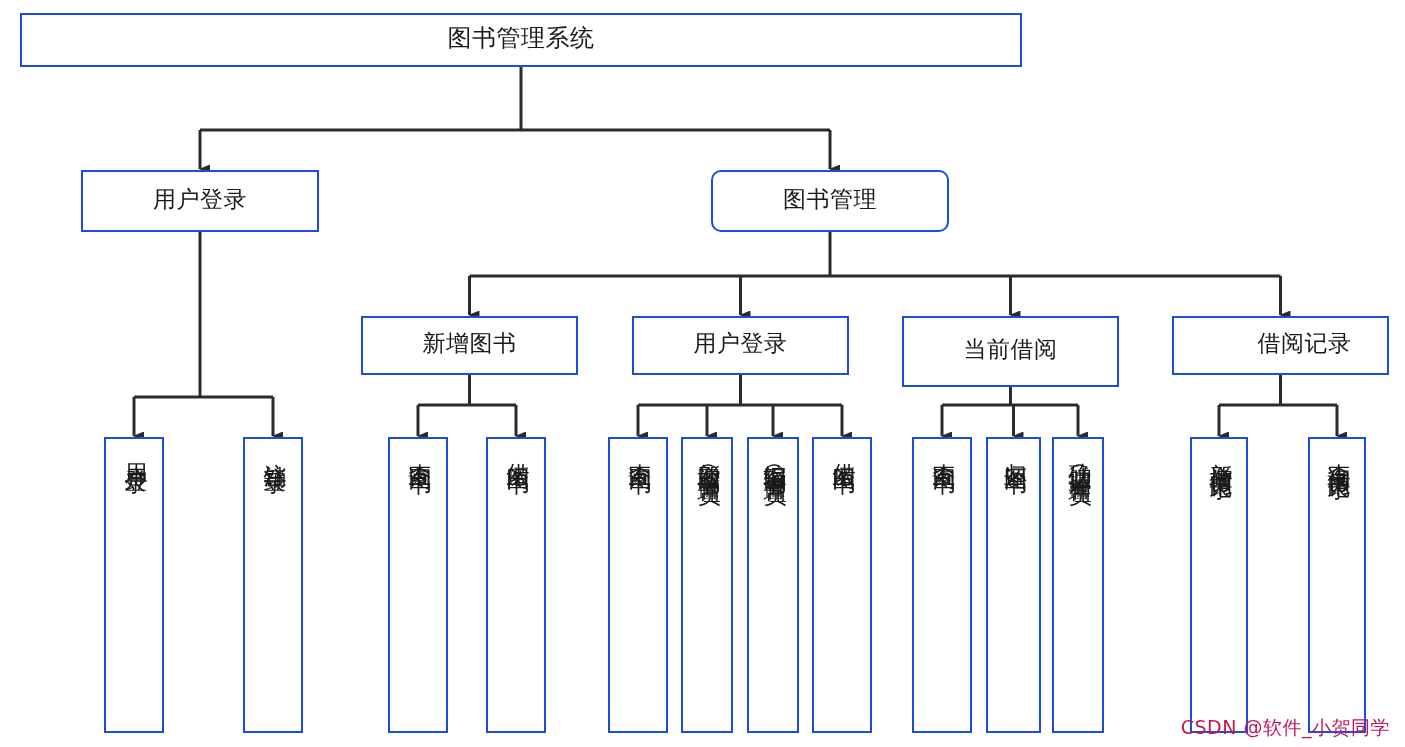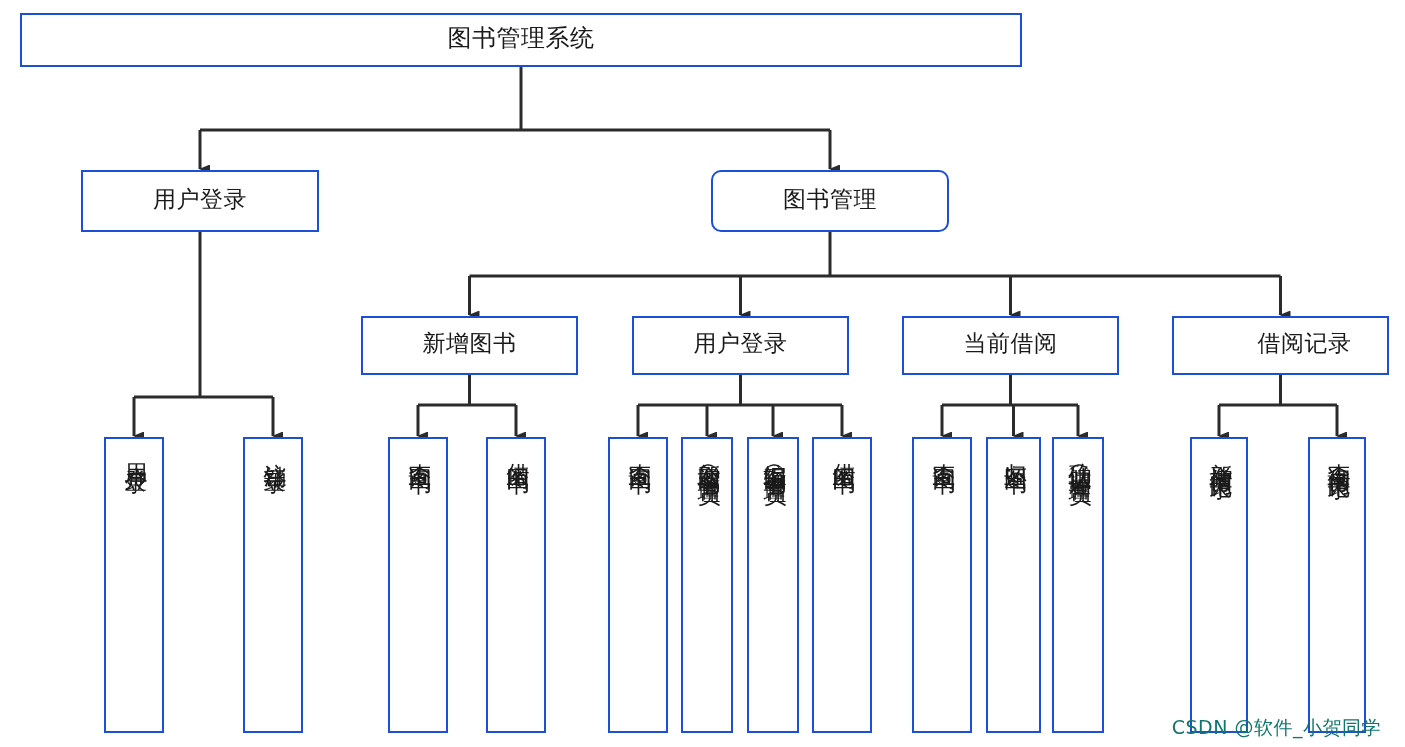--- a/index.html
+++ b/index.html
@@ -57,24 +57,24 @@
   .node.vertical .node-label {
     writing-mode: vertical-rl;
     text-orientation: upright;
     font-size: 23px;
     letter-spacing: 3px;
     line-height: 1;
     white-space: nowrap;
   }
   .watermark {
     position: absolute;
-    right: 24px;
+    right: 15px;
     bottom: 6px;
     font-size: 19px;
-    color: #0f766e;
+    color: #be185d;
     white-space: nowrap;
     letter-spacing: 0.5px;
   }
 </style>
 </head>
 <body>
 
 <div id="diagram-root">
 
   <svg id="edge-layer" viewBox="0 0 1405 747" xmlns="http://www.w3.org/2000/svg">
@@ -132,21 +132,21 @@
         <span class="node-label">图书管理</span>
       </div>
     </div>
   <div id="nodes-l2">
       <div class="node horizontal" style="left: 361px; top: 316px; width: 217px; height: 59px;">
         <span class="node-label">新增图书</span>
       </div>
       <div class="node horizontal" style="left: 632px; top: 316px; width: 217px; height: 59px;">
         <span class="node-label">用户登录</span>
       </div>
-      <div class="node horizontal" style="left: 902px; top: 316px; width: 217px; height: 59px;">
+      <div class="node horizontal" style="left: 902px; top: 316px; width: 217px; height: 71px;">
         <span class="node-label">当前借阅</span>
       </div>
       <div class="node horizontal" style="left: 1172px; top: 316px; width: 217px; height: 59px; padding-left: 48px;">
         <span class="node-label">借阅记录</span>
       </div>
     </div>
   <div id="nodes-l3">
       <div class="node vertical" style="left: 104px; top: 437px; width: 60px; height: 296px;">
         <span class="node-label">用户登录</span>
       </div>

